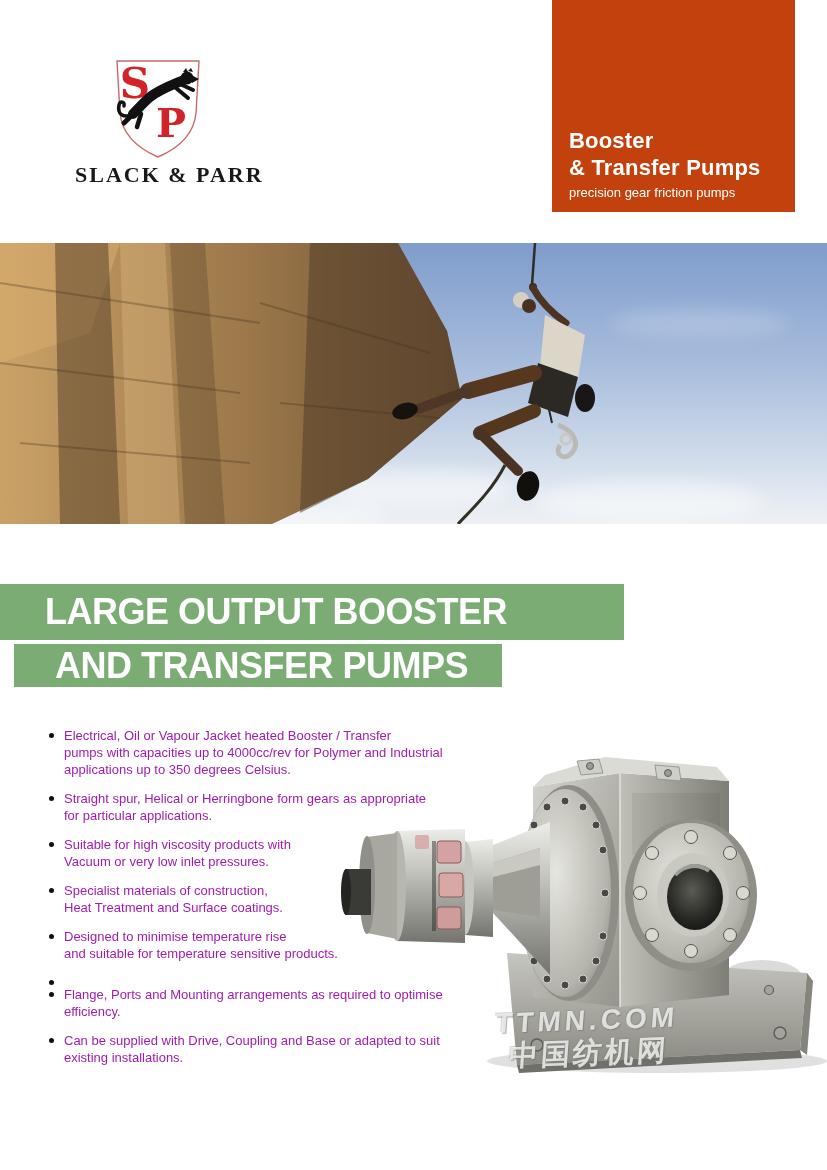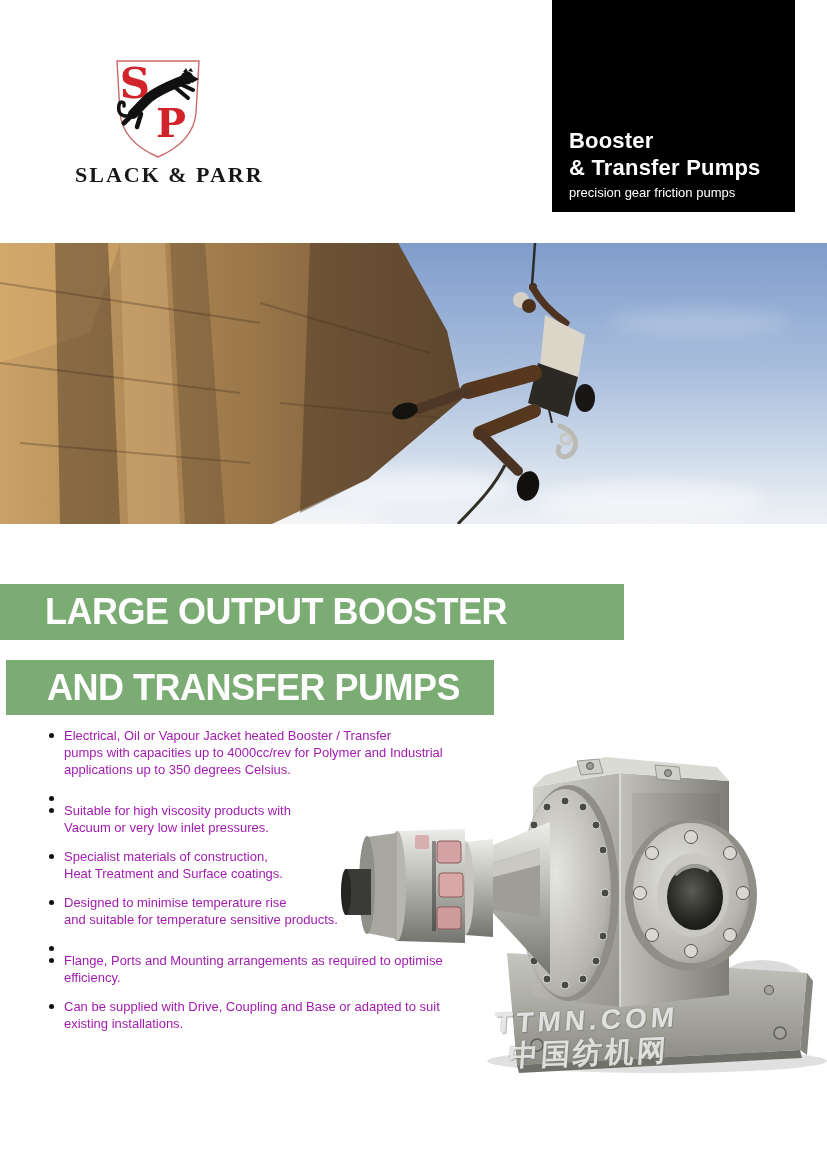--- a/index.html
+++ b/index.html
@@ -12,31 +12,31 @@
   
   .logo-block { position:absolute; left:75px; top:56px; width:166px; }
   .shield-wrap { width:96px; height:106px; margin:0 auto; display:block; }
   .brand-name {
     text-align:center;
     font-family:"Liberation Serif", serif; font-size:22px; font-weight:700;
     letter-spacing:2px; color:#181818; white-space:nowrap;
   }
   .header-box {
     position:absolute; left:552px; top:0; width:243px; height:212px;
-    background:#000000;
+    background:#c2410c;
   }
   .header-box-inner { position:absolute; left:17px; right:8px; bottom:12px; color:#fff; }
   .hb-title { font-size:22px; font-weight:bold; line-height:27px; letter-spacing:0.2px; }
   .hb-sub { margin-top:4px; font-size:13px; line-height:15px; font-weight:400; }
   
   .hero { position:absolute; left:0; top:243px; width:827px; height:281px; }
   
   .bar { position:absolute; background:#7bac74; display:flex; align-items:center; }
   .bar1 { left:0; top:584px; width:624px; height:56px; }
-  .bar2 { left:6px; top:644px; width:488px; height:55px;margin-top:16px; }
+  .bar2 { left:14px; top:644px; width:488px; height:43px; }
   .bar-text {
     color:#fff; font-weight:bold; font-size:36px; letter-spacing:-0.5px;
     white-space:nowrap;
   }
   .bar1 .bar-text { margin-left:45px; }
   .bar2 .bar-text { margin-left:41px; }
   
   .bullets { position:absolute; left:48px; top:727px; width:445px; color:#a21caf; }
   .bullet-item { display:flex; margin-bottom:12px; }
   .bullet-dot {
@@ -167,20 +167,24 @@
     <div class="bullet-item">
       <span class="bullet-dot"></span>
       <div class="bullet-lines">
         <div>Electrical, Oil or Vapour Jacket heated Booster / Transfer</div>
         <div>pumps with capacities up to 4000cc/rev for Polymer and Industrial</div>
         <div>applications up to 350 degrees Celsius.</div>
       </div>
     </div>
     <div class="bullet-item">
       <span class="bullet-dot"></span>
+      <div class="bullet-lines">
+        <div>Straight spur, Helical or Herringbone form gears as appropriate</div>
+        <div>for particular applications.</div>
+      </div>
     </div>
     <div class="bullet-item">
       <span class="bullet-dot"></span>
       <div class="bullet-lines">
         <div>Suitable for high viscosity products with</div>
         <div>Vacuum or very low inlet pressures.</div>
       </div>
     </div>
     <div class="bullet-item">
       <span class="bullet-dot"></span>

